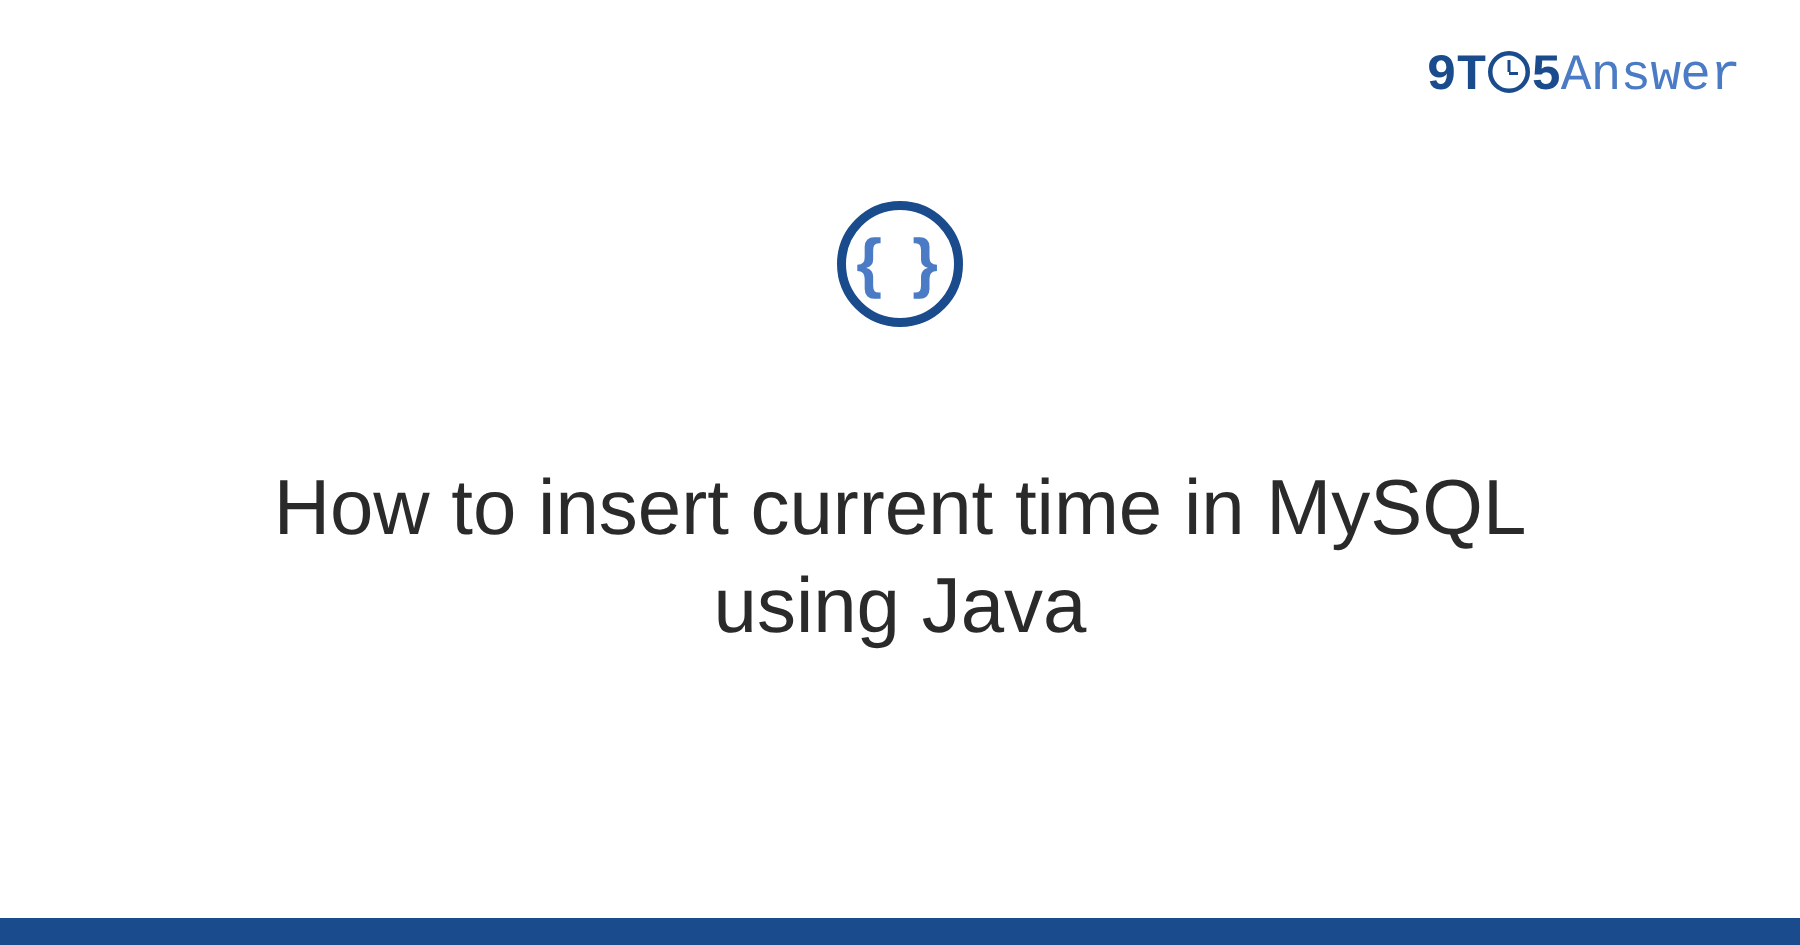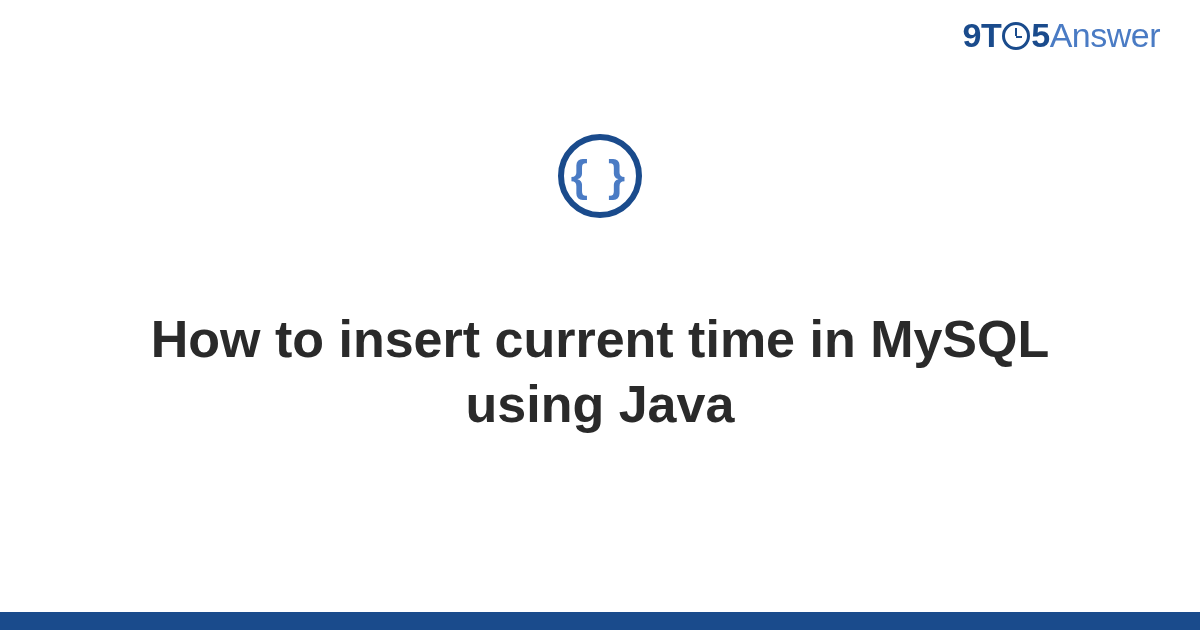--- a/index.html
+++ b/index.html
@@ -10,25 +10,26 @@
     body {
       width: 1200px;
       height: 630px;
       background: #ffffff;
       font-family: -apple-system, BlinkMacSystemFont, "Segoe UI", Helvetica, Arial, sans-serif;
       position: relative;
       overflow: hidden;
     }
     .logo {
       position: absolute;
-      top: 16px;
+      top: 32px;
       right: 40px;
       font-size: 34px;
       font-weight: 500;
       letter-spacing: -0.5px;
+      font-family: Liberation Mono, monospace;
     }
     .logo .nine {
       color: #1a4b8c;
       font-weight: 600;
     }
     .logo .t {
       color: #1a4b8c;
       font-weight: 600;
     }
     .logo .clock {
@@ -93,21 +94,21 @@
     .braces {
       font-size: 44px;
       font-weight: 700;
       color: #4a7bc4;
       letter-spacing: 4px;
       line-height: 1;
       font-family: "Segoe UI", Arial, sans-serif;
     }
     .title {
       font-size: 52px;
-      font-weight: 700;
+      font-weight: 400;
       color: #2a2a2a;
       text-align: center;
       line-height: 1.25;
       max-width: 900px;
       margin-top: 41px;
     }
     .footer-bar {
       position: absolute;
       bottom: 0;
       left: 0;

